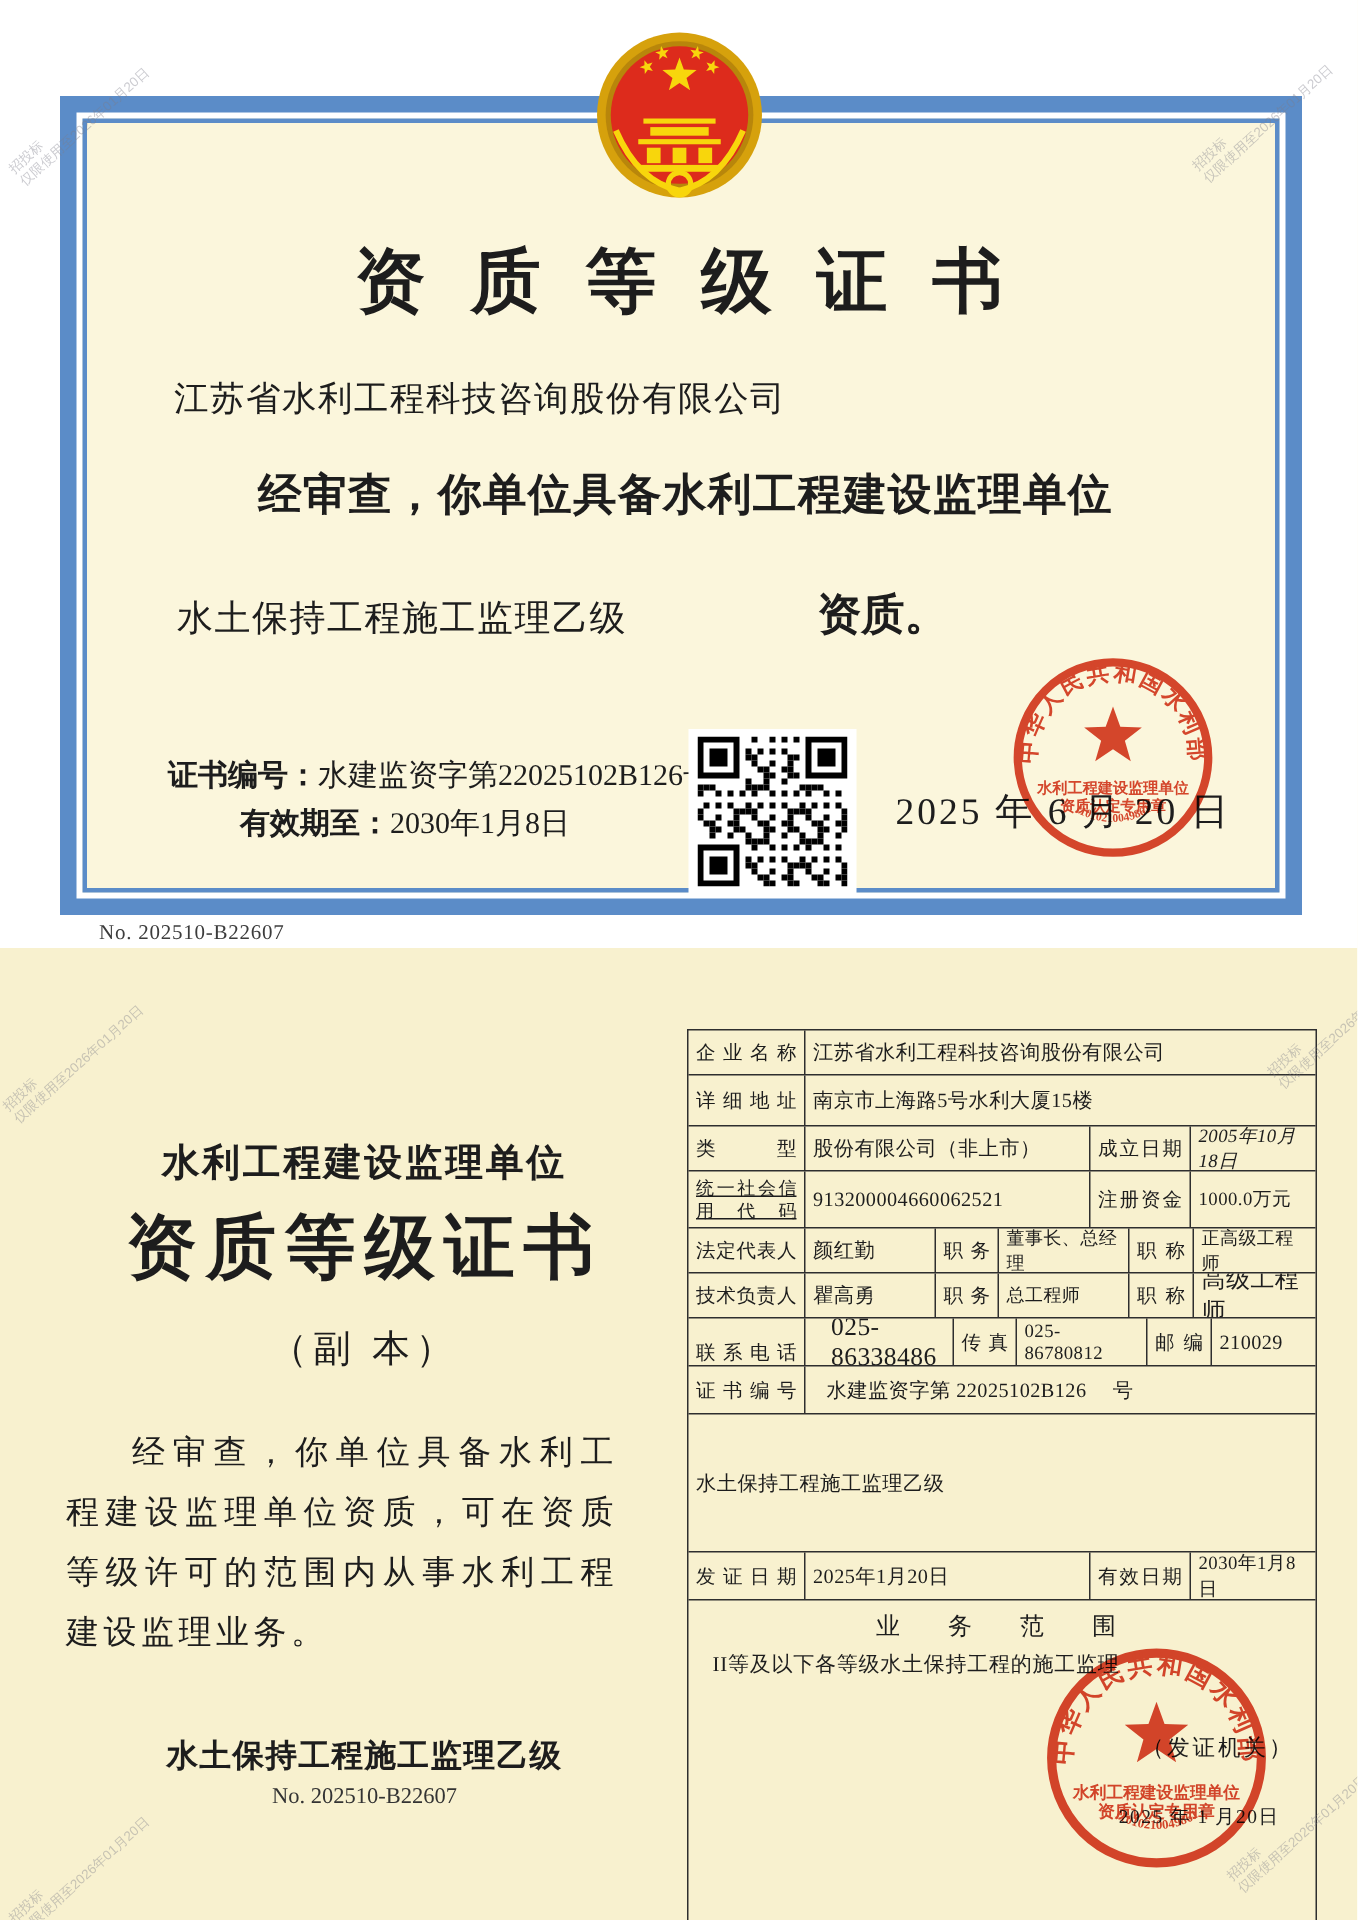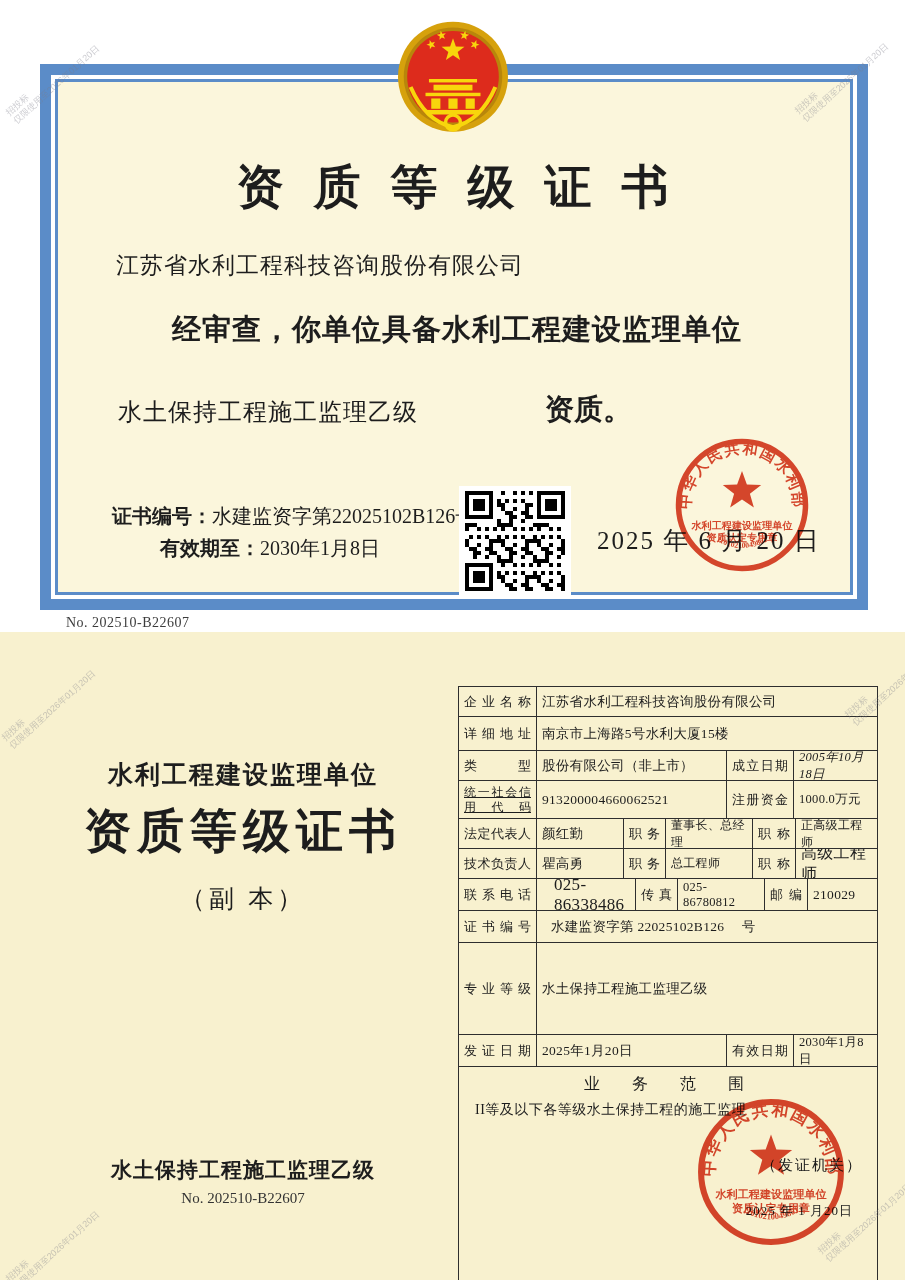--- a/index.html
+++ b/index.html
@@ -301,20 +301,21 @@
     <text fill="#d53a22" font-size="8.5" font-weight="bold">
       <textPath href="#arcB1" startOffset="50%" text-anchor="middle">11010210049861</textPath>
     </text>
   </svg>
 
   <div class="f-serial">No. 202510-B22607</div>
 
   <div class="b-subtitle">水利工程建设监理单位</div>
   <div class="b-title">资质等级证书</div>
   <div class="b-copy">（副 本）</div>
+  <div class="b-par">经审查，你单位具备水利工程建设监理单位资质，可在资质等级许可的范围内从事水利工程建设监理业务。</div>
   <div class="b-issuer">水土保持工程施工监理乙级</div>
   <div class="b-serial">No. 202510-B22607</div>
 
   <div class="tbl">
     <div class="trow" style="height:30px;">
       <div class="c" style="width:78px;">
           <div class="jt">企业名称</div>
         </div>
       <div class="c val" style="flex:1;">江苏省水利工程科技咨询股份有限公司</div>
     </div>
@@ -366,43 +367,40 @@
       <div class="c" style="width:42px;">
           <div class="jt">职务</div>
         </div>
       <div class="c val" style="width:87px;font-size:12px;">总工程师</div>
       <div class="c" style="width:43px;">
           <div class="jt">职称</div>
         </div>
       <div class="c val" style="flex:1;font-size:16px;">高级工程师</div>
     </div>
     <div class="trow" style="height:32px;">
-      <div class="c" style="width:78px;">
+      <div class="c" style="width:78px;align-items:flex-end;">
           <div class="jt">联系电话</div>
         </div>
       <div class="c val" style="width:87px;font-size:17px;margin-left:12px;">025-86338486</div>
       <div class="c" style="width:42px;">
           <div class="jt">传真</div>
         </div>
       <div class="c val" style="width:87px;font-size:12.5px;">025-86780812</div>
       <div class="c" style="width:43px;">
           <div class="jt">邮编</div>
         </div>
       <div class="c val" style="flex:1;">210029</div>
     </div>
     <div class="trow" style="height:32px;">
       <div class="c" style="width:78px;">
           <div class="jt">证书编号</div>
         </div>
       <div class="c val" style="flex:1;padding-left:14px;">水建监资字第 22025102B126　 号</div>
     </div>
     <div class="trow" style="height:92px;">
-      <div class="c" style="width:78px;">
-          <div class="jt">专业等级</div>
-        </div>
       <div class="c val" style="flex:1;">水土保持工程施工监理乙级</div>
     </div>
     <div class="trow" style="height:32px;">
       <div class="c" style="width:78px;">
           <div class="jt">发证日期</div>
         </div>
       <div class="c val" style="width:190px;">2025年1月20日</div>
       <div class="c" style="width:67px;">
           <div class="jt">有效日期</div>
         </div>

